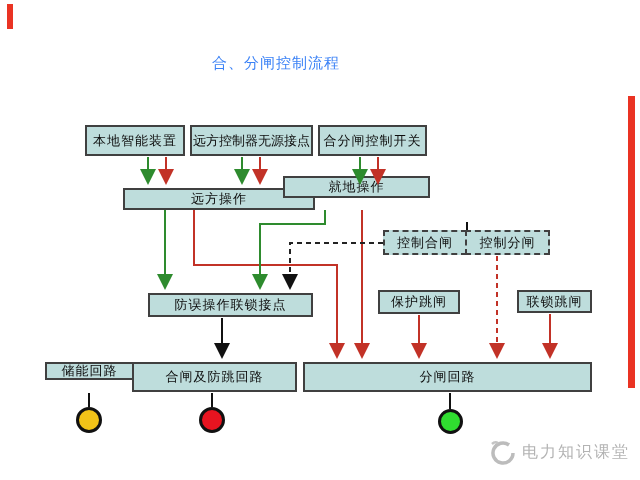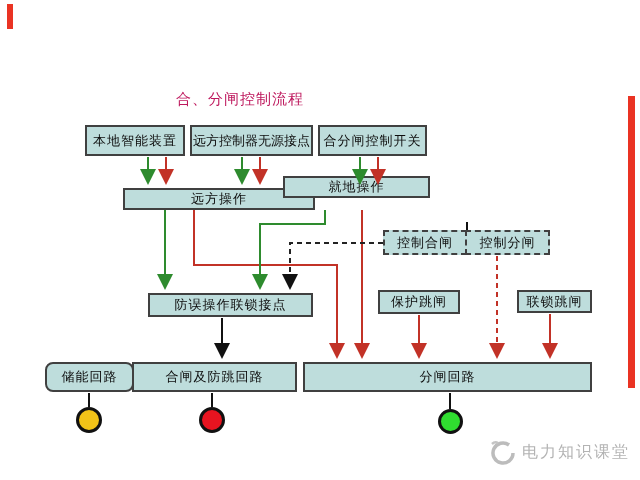--- a/index.html
+++ b/index.html
@@ -2,22 +2,22 @@
 <html><head>
 <meta charset="utf-8">
 <style>
   html,body{margin:0;padding:0;background:#ffffff;}
   #stage{position:relative;width:640px;height:480px;background:#ffffff;overflow:hidden;
          font-family:"Liberation Sans","DejaVu Sans",sans-serif;color:#111;}
   .box{position:absolute;background:#bedddc;border:2px solid #404040;box-sizing:border-box;
        display:flex;align-items:center;justify-content:center;font-size:13px;color:#0d0d0d;
        letter-spacing:1px;white-space:nowrap;}
   .dashedbox{border-style:dashed;}
-  .title{position:absolute;left:176px;top:54px;width:200px;text-align:left;
-         font-size:15px;color:#be185d;letter-spacing:1px;margin-top:36px;}
+  .title{position:absolute;left:176px;top:54px;width:200px;text-align:center;
+         font-size:15px;color:#3b82f6;letter-spacing:1px;}
   .circle{position:absolute;border-radius:50%;border:3px solid #111;box-sizing:border-box;}
   .redbar{position:absolute;background:#ea3323;}
   #wires{position:absolute;left:0;top:0;width:640px;height:480px;pointer-events:none;}
   .watermark{position:absolute;left:488px;top:438px;display:flex;align-items:center;
              color:#b3b3b3;font-size:16px;letter-spacing:2px;}
   .wm-text{margin-left:6px;}
 </style>
 </head>
 <body>
 
@@ -56,21 +56,21 @@
     <span>防误操作联锁接点</span>
   </div>
 
   <div class="box" style="left:378px;top:290px;width:82px;height:24px;text-align:center;">
     <span>保护跳闸</span>
   </div>
   <div class="box" style="left:517px;top:290px;width:75px;height:23px;">
     <span>联锁跳闸</span>
   </div>
 
-  <div class="box" style="left:45px;top:362px;width:89px;height:30px;border-radius:8px;">
+  <div class="box" style="left:45px;top:362px;width:89px;height:18px;">
     <span>储能回路</span>
   </div>
   <div class="box" style="left:132px;top:362px;width:165px;height:30px;text-align:right;">
     <span>合闸及防跳回路</span>
   </div>
   <div class="box" style="left:303px;top:362px;width:289px;height:30px;">
     <span>分闸回路</span>
   </div>
 
   <div class="circle" style="left:76px;top:407px;width:26px;height:26px;background:#f2c318;"></div>

